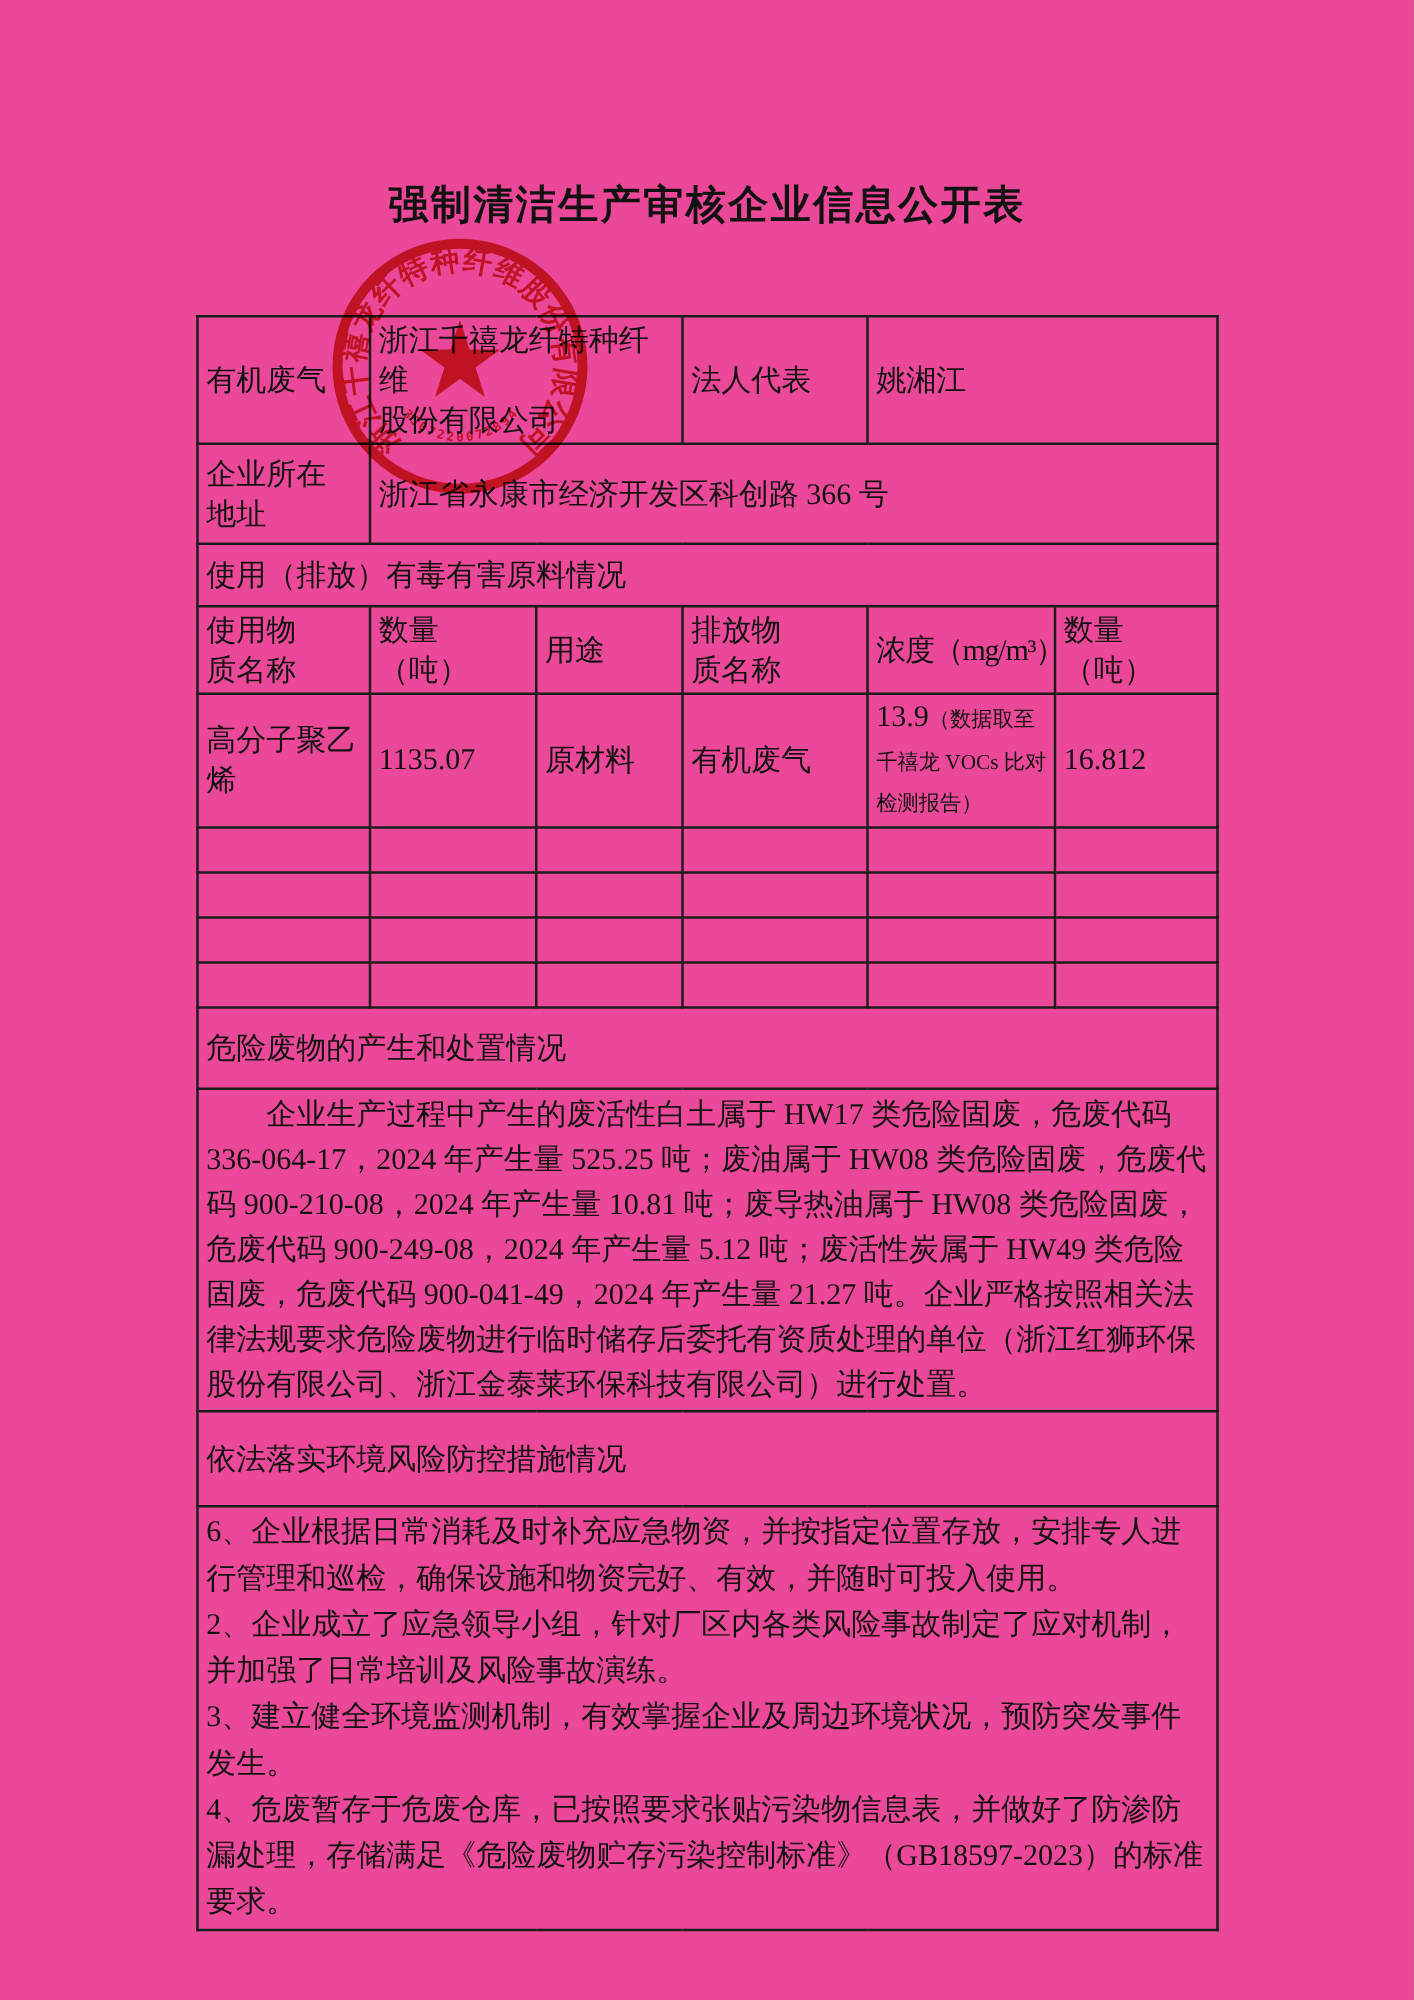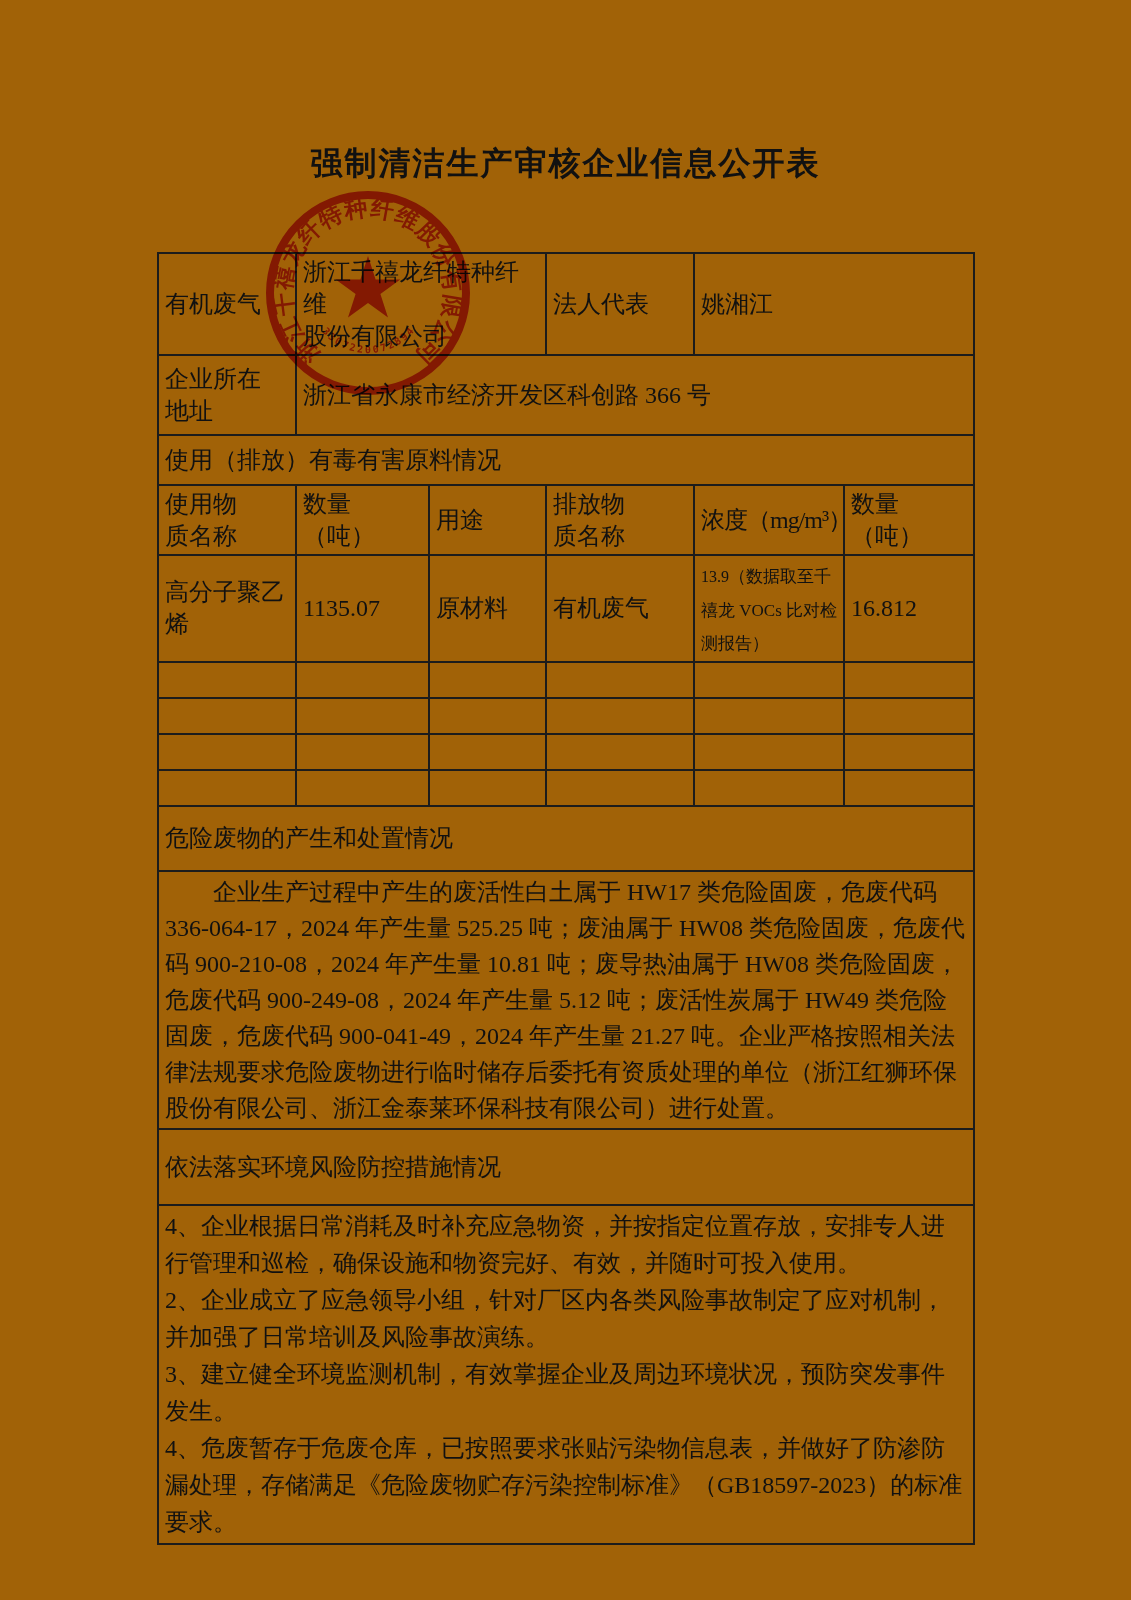--- a/index.html
+++ b/index.html
@@ -1,20 +1,20 @@
 <!DOCTYPE html>
 <html lang="zh"><head>
 <meta charset="utf-8">
 <style>
   html,body{margin:0;padding:0;background:#888;}
   #page{
     position:relative;
     width:1131px;height:1600px;
     margin:0 auto;
-    background:#a16207;
+    background:#ec4899;
     font-family:"Liberation Serif","DejaVu Serif",serif;
     color:#111;
     overflow:hidden;
   }
   
   .doc-title{
     position:absolute;top:142px;left:0;width:100%;
     text-align:center;
     font-size:32px;font-weight:bold;letter-spacing:2px;
     margin:0;
@@ -55,21 +55,21 @@
     font-size:23px;line-height:36px;
   }
   .first-indent{text-indent:2em;margin:0;}
   td.measures-cell{
     vertical-align:top;text-align:justify;
     padding:22px 12px 0 12px;
     font-size:23px;line-height:37px;
   }
   .measure-item{margin:0;}
   .nowrap-head{white-space:nowrap;letter-spacing:-1px;}
-  .conc-main{font-size:16px;}
+  .conc-main{font-size:24px;}
   .conc-note{font-size:17px;}
   td.conc-cell{line-height:1.4;padding:2px 4px;}
   
   .stamp{
     position:absolute;left:263px;top:188px;
     width:210px;height:210px;
     opacity:0.87;
     mix-blend-mode:multiply;
     z-index:5;
     pointer-events:none;
@@ -201,21 +201,21 @@
           <p class="first-indent">企业生产过程中产生的废活性白土属于 HW17 类危险固废，危废代码 336-064-17，2024 年产生量 525.25 吨；废油属于 HW08 类危险固废，危废代码 900-210-08，2024 年产生量 10.81 吨；废导热油属于 HW08 类危险固废，危废代码 900-249-08，2024 年产生量 5.12 吨；废活性炭属于 HW49 类危险固废，危废代码 900-041-49，2024 年产生量 21.27 吨。企业严格按照相关法律法规要求危险废物进行临时储存后委托有资质处理的单位（浙江红狮环保股份有限公司、浙江金泰莱环保科技有限公司）进行处置。</p>
         </td>
       </tr>
 
       <tr>
         <td colspan="6" class="h70 section-left">依法落实环境风险防控措施情况</td>
       </tr>
 
       <tr>
         <td colspan="6" class="h242 measures-cell">
-          <div class="measure-item">4、企业根据日常消耗及时补充应急物资，并按指定位置存放，安排专人进行管理和巡检，确保设施和物资完好、有效，并随时可投入使用。</div>
+          <div class="measure-item">6、企业根据日常消耗及时补充应急物资，并按指定位置存放，安排专人进行管理和巡检，确保设施和物资完好、有效，并随时可投入使用。</div>
           <div class="measure-item">2、企业成立了应急领导小组，针对厂区内各类风险事故制定了应对机制，并加强了日常培训及风险事故演练。</div>
           <div class="measure-item">3、建立健全环境监测机制，有效掌握企业及周边环境状况，预防突发事件发生。</div>
           <div class="measure-item">4、危废暂存于危废仓库，已按照要求张贴污染物信息表，并做好了防渗防漏处理，存储满足《危险废物贮存污染控制标准》（GB18597-2023）的标准要求。</div>
         </td>
       </tr>
     </tbody>
   </table>
 
 </div>
 

